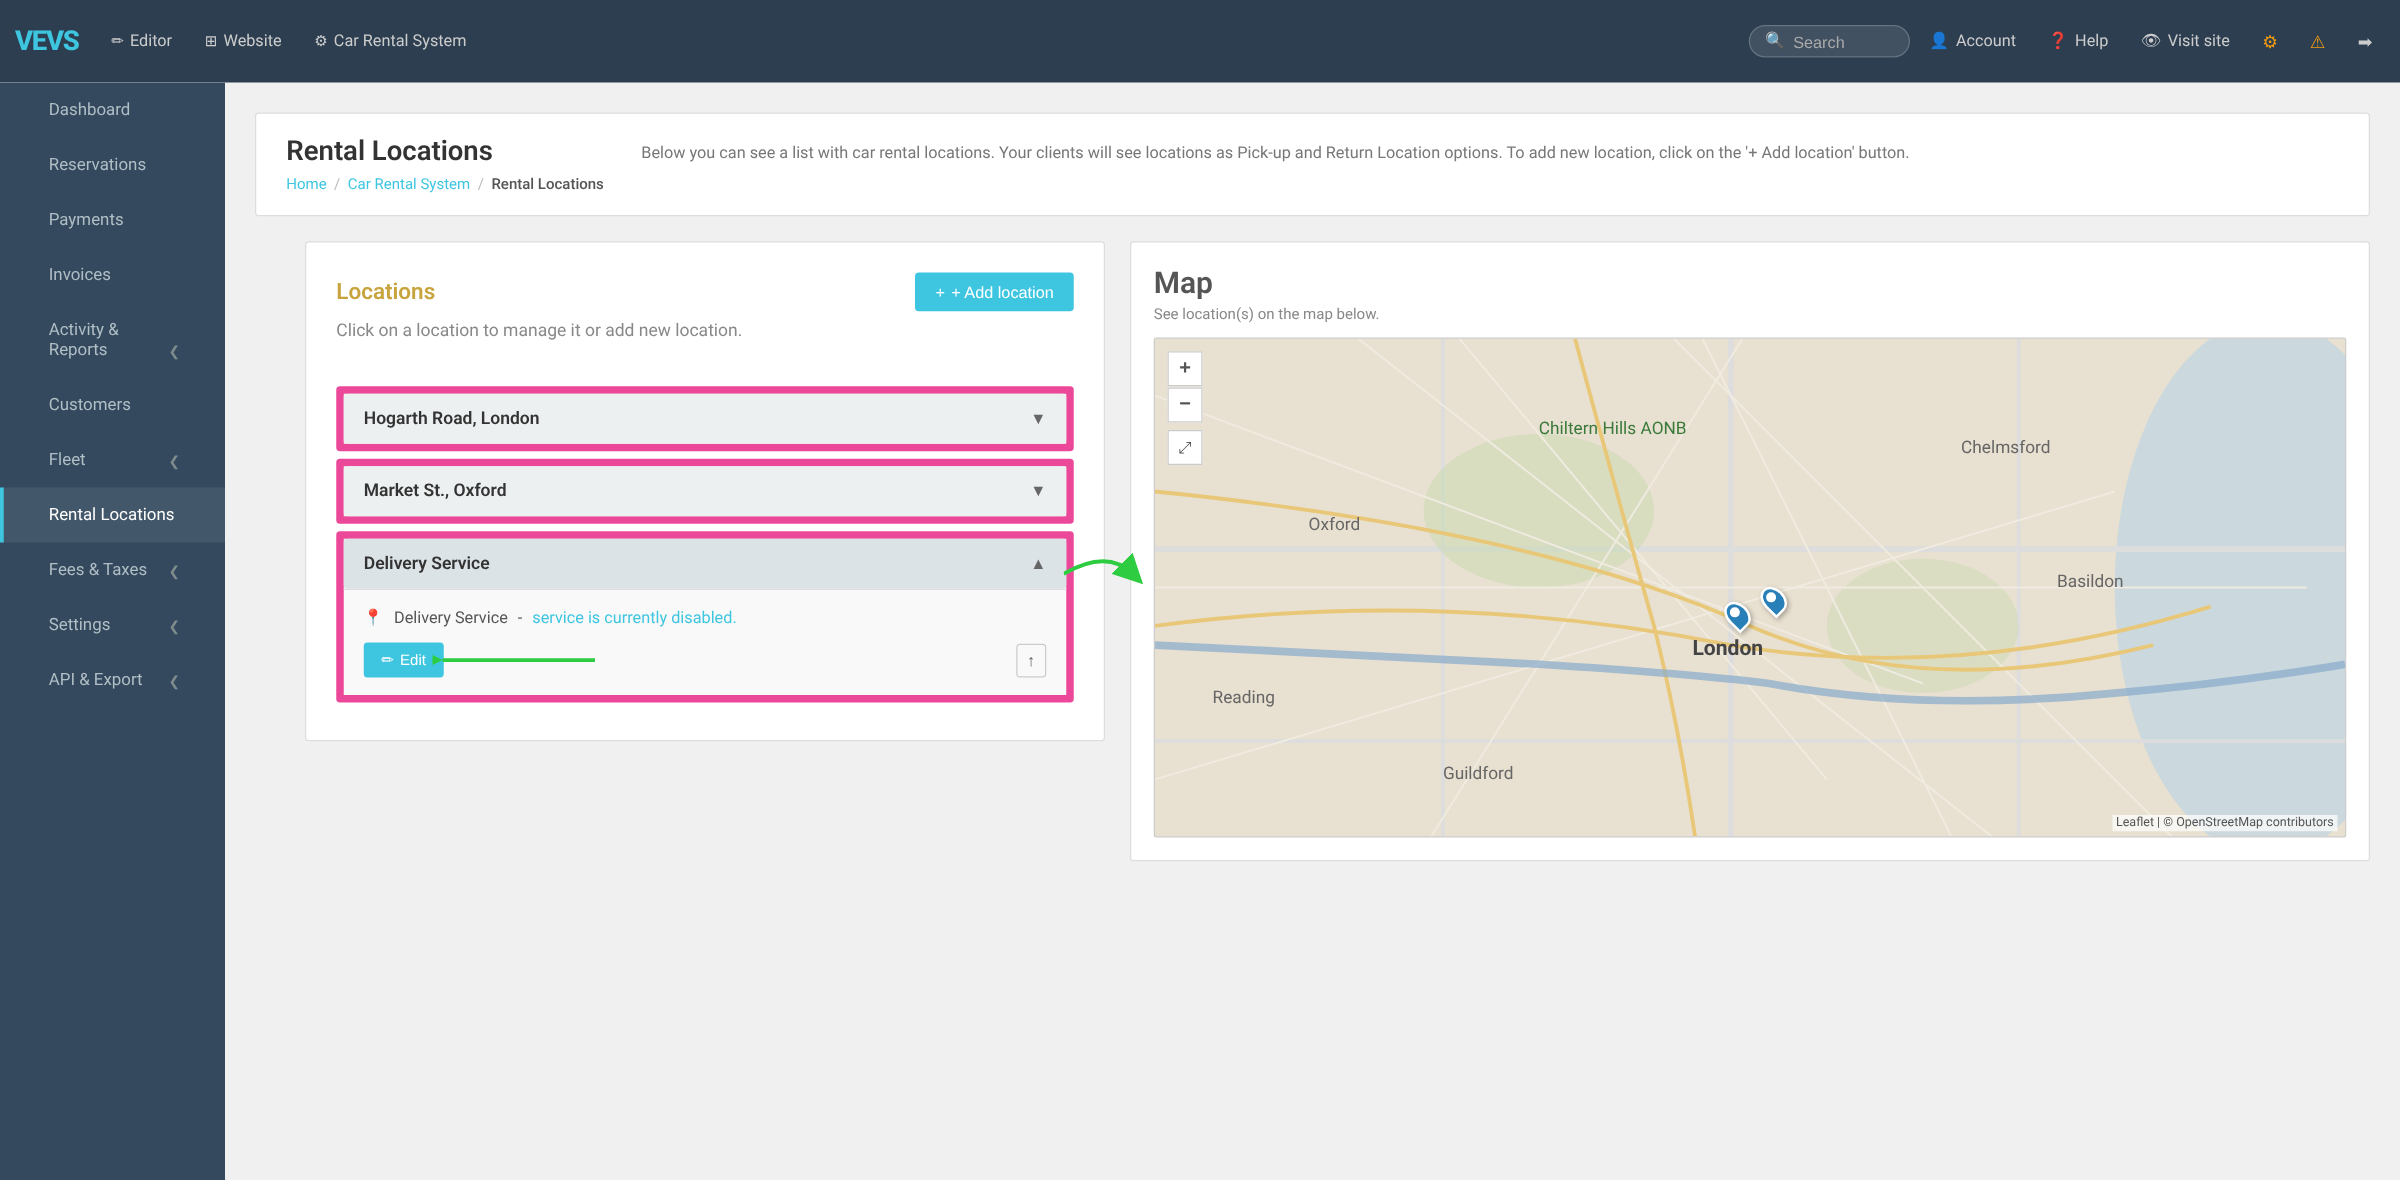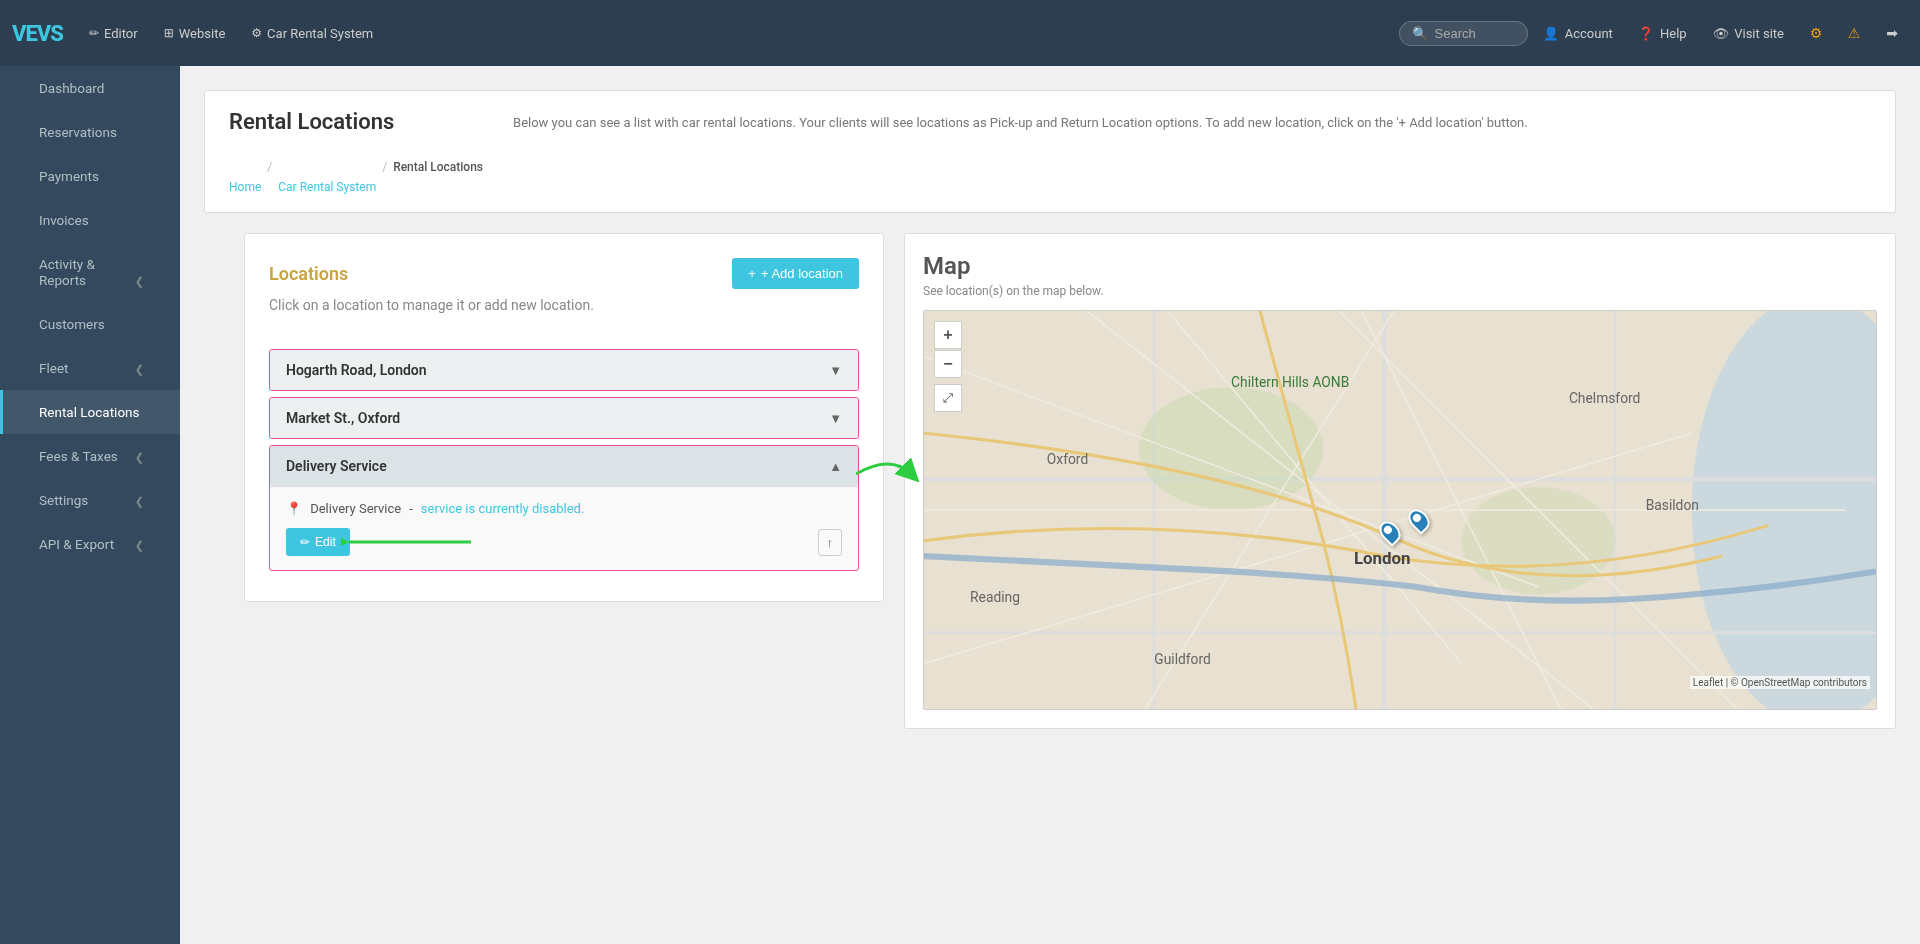--- a/index.html
+++ b/index.html
@@ -129,21 +129,21 @@
       color: #333;
       margin-bottom: 6px;
     }
     .breadcrumb {
       display: flex;
       align-items: center;
       gap: 6px;
       font-size: 12px;
       color: #888;
     }
-    .breadcrumb a { color: #3ec6e0; text-decoration: none; margin-top: 40px; }
+    .breadcrumb a { color: #3ec6e0; text-decoration: none; }
     .breadcrumb .sep { color: #bbb; }
     .breadcrumb .current { color: #555; font-weight: 500; }
     .page-header-desc {
       font-size: 13px;
       color: #777;
       line-height: 1.5;
       flex: 1;
       padding-top: 4px;
     }
 
@@ -188,21 +188,21 @@
       border-radius: 3px;
       font-size: 13px;
       cursor: pointer;
       display: flex;
       align-items: center;
       gap: 5px;
     }
 
     
     .location-row {
-      border: 1px solid #ec4899;
+      border: 6px solid #ec4899;
       border-radius: 3px;
       margin-bottom: 6px;
       background: #f9f9f9;
     }
     .location-row-header {
       display: flex;
       align-items: center;
       justify-content: space-between;
       padding: 12px 16px;
       cursor: pointer;
@@ -321,21 +321,21 @@
     
     .map-bg {
       width: 100%;
       height: 100%;
       position: absolute;
       top: 0; left: 0;
     }
 
     .map-attribution {
       position: absolute;
-      bottom: 20px;
+      bottom: 4px;
       right: 6px;
       font-size: 10px;
       color: #555;
       background: rgba(255,255,255,0.7);
       padding: 1px 3px;
     }
 
     
     .map-marker {
       position: absolute;

